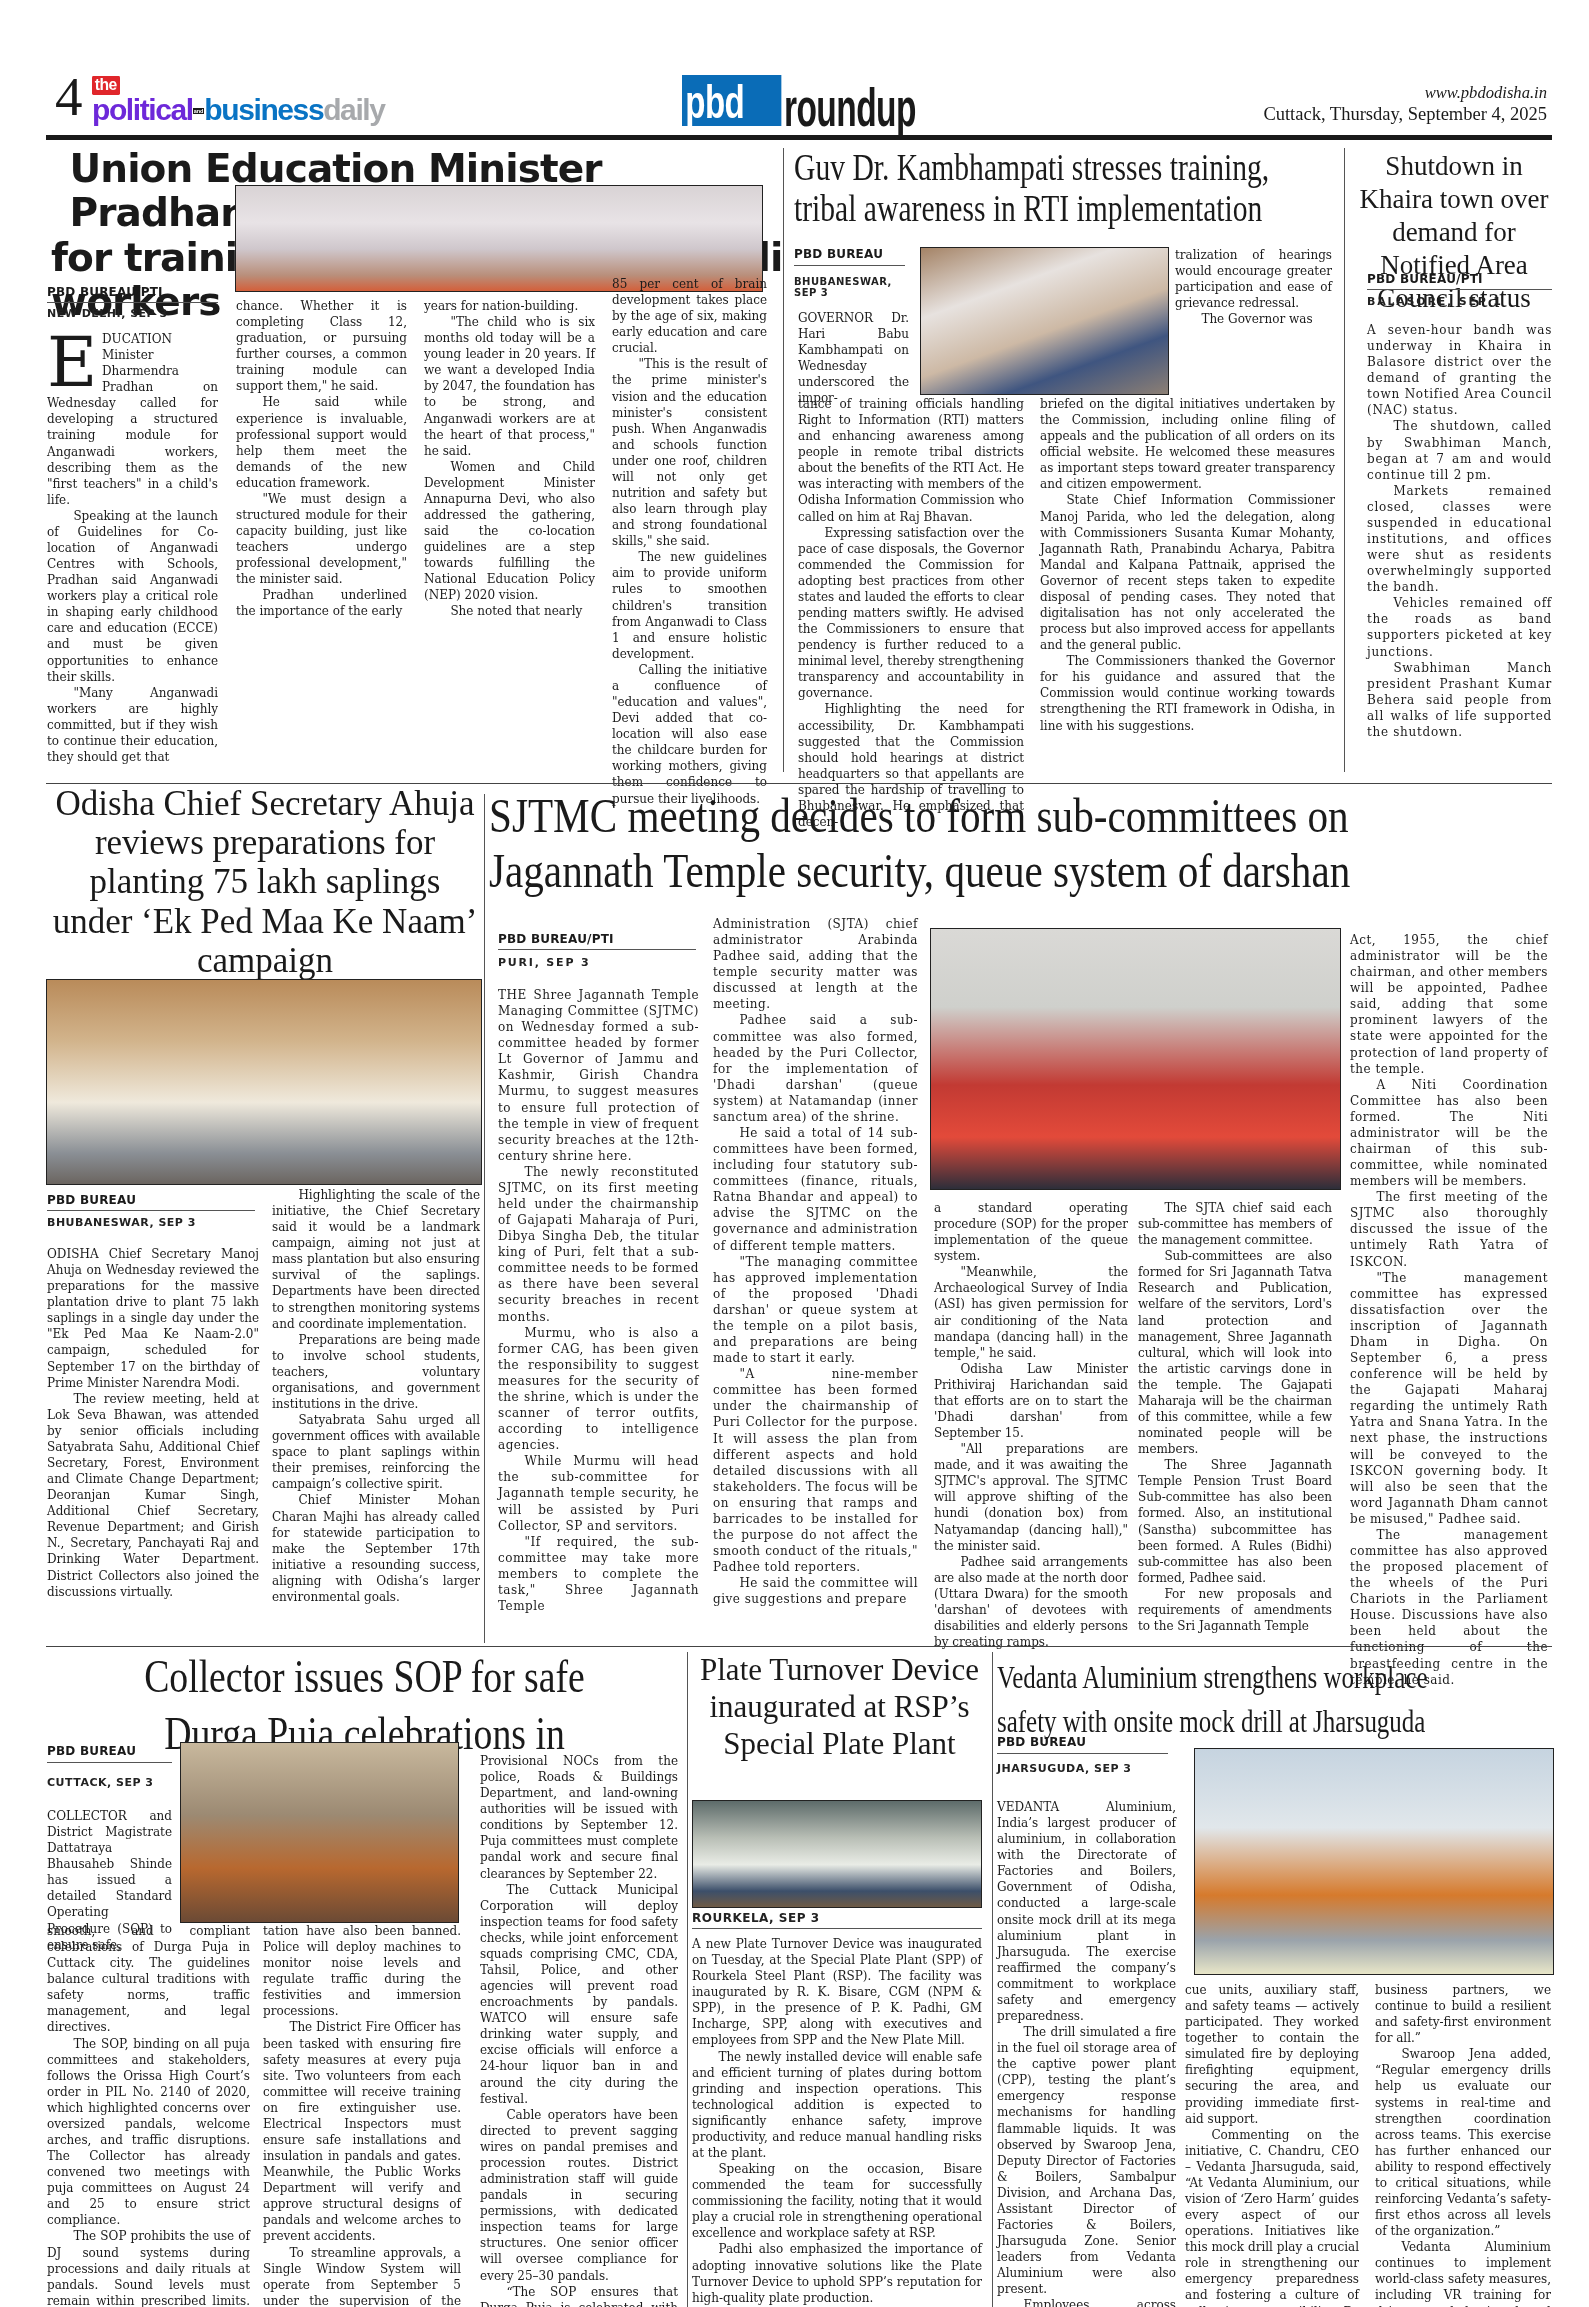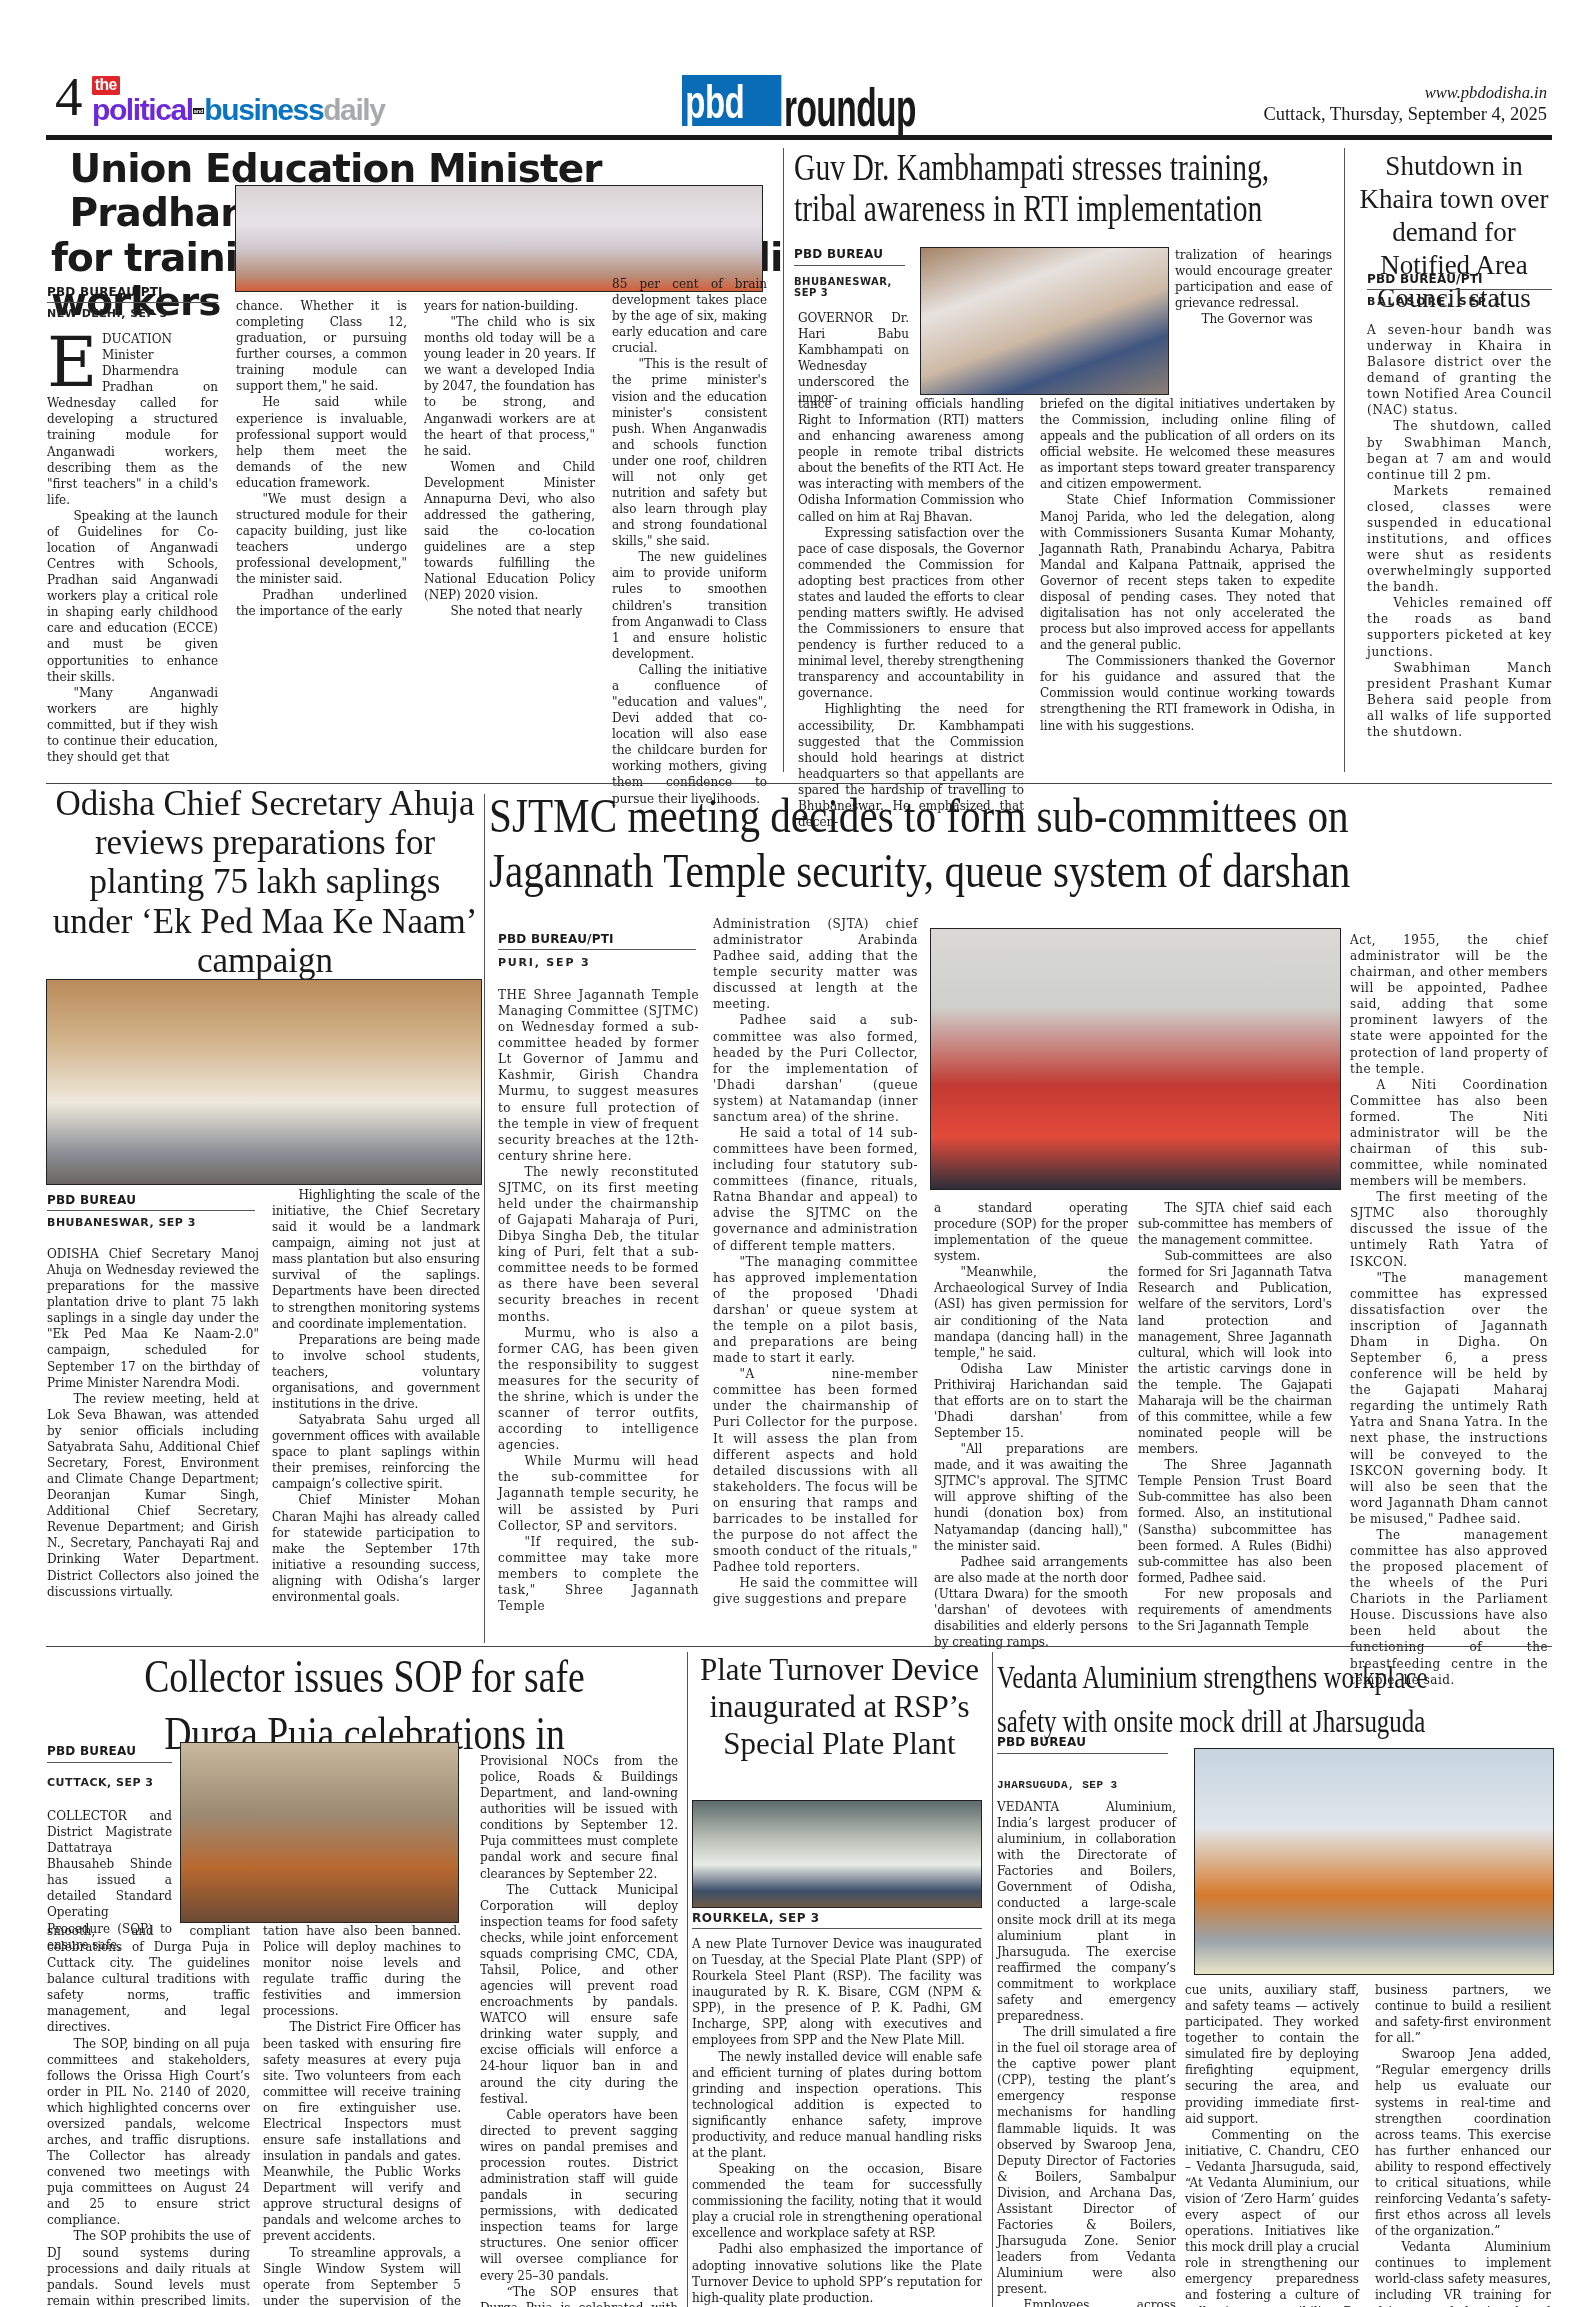--- a/index.html
+++ b/index.html
@@ -252,21 +252,21 @@
 </div>
 
 <div class="abs vrule" style="left:992px; top:1652px; height:706px;"></div>
 
 <div class="abs hl-cond" style="left:997px; top:1656px; width:558px; font-size:32px; line-height:1.36; text-align:left;">
   <div style="transform:scaleX(0.78); transform-origin:left; white-space:nowrap;">Vedanta Aluminium strengthens workplace</div>
   <div style="transform:scaleX(0.78); transform-origin:left; white-space:nowrap;">safety with onsite mock drill at Jharsuguda</div>
 </div>
 <div class="abs" style="left:997px; top:1735px; width:171px;">
   <div class="byline byline-rule" style="padding-bottom:3.7px;">PBD BUREAU</div>
-  <div class="dateline" style="margin-top:25px;font-family:Liberation Mono, monospace;">JHARSUGUDA, SEP 3</div>
+  <div class="dateline" style="margin-top:8px;">JHARSUGUDA, SEP 3</div>
 </div>
 <div class="abs photo ph-vedanta" style="left:1194px; top:1748px; width:360px; height:227px;"></div>
 <div class="abs col" style="left:997px; top:1799px; width:179px;">
   <p class="first">VEDANTA Aluminium, India’s largest producer of aluminium, in collaboration with the Directorate of Factories and Boilers, Government of Odisha, conducted a large-scale onsite mock drill at its mega aluminium plant in Jharsuguda. The exercise reaffirmed the company’s commitment to workplace safety and emergency preparedness.</p>
   <p>The drill simulated a fire in the fuel oil storage area of the captive power plant (CPP), testing the plant’s emergency response mechanisms for handling flammable liquids. It was observed by Swaroop Jena, Deputy Director of Factories &amp; Boilers, Sambalpur Division, and Archana Das, Assistant Director of Factories &amp; Boilers, Jharsuguda Zone. Senior leaders from Vedanta Aluminium were also present.</p>
   <p>Employees across departments — including security personnel, the combat team, fire and res-</p>
 </div>
 <div class="abs col" style="left:1185px; top:1982px; width:174px;">
   <p class="first">cue units, auxiliary staff, and safety teams — actively participated. They worked together to contain the simulated fire by deploying firefighting equipment, securing the area, and providing immediate first-aid support.</p>
   <p>Commenting on the initiative, C. Chandru, CEO – Vedanta Jharsuguda, said, “At Vedanta Aluminium, our vision of ‘Zero Harm’ guides every aspect of our operations. Initiatives like this mock drill play a crucial role in strengthening our emergency preparedness and fostering a culture of collective responsibility. By collaborating with industry experts, government agencies and</p>

